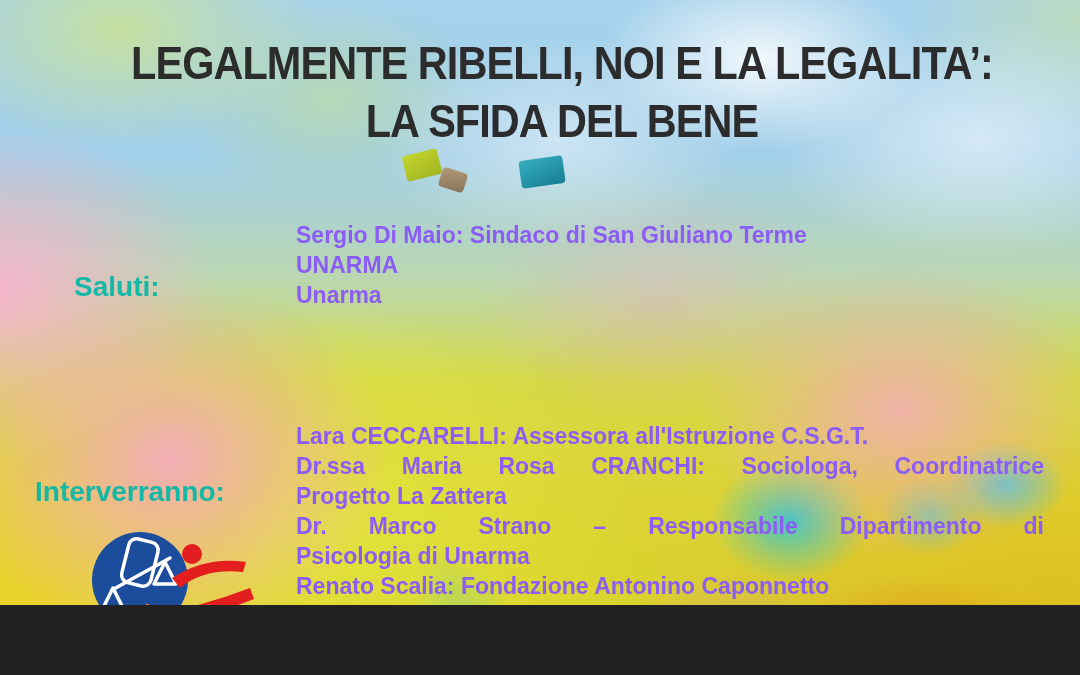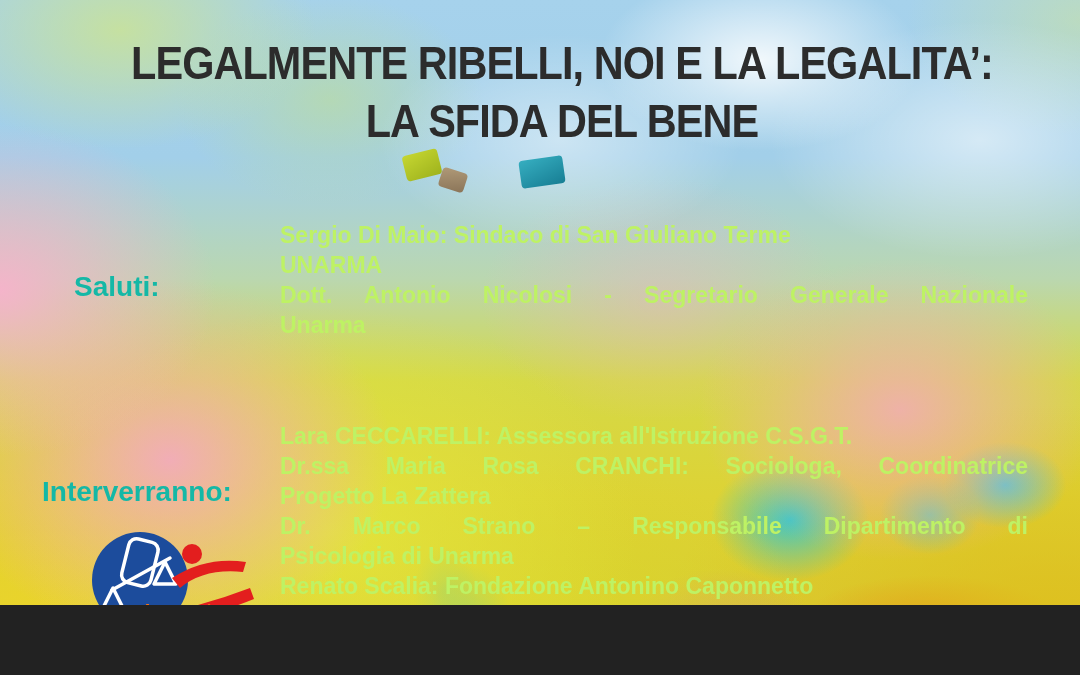--- a/index.html
+++ b/index.html
@@ -51,24 +51,24 @@
     position:absolute;left:60px;top:34px;width:1000px;
     text-align:center;color:#2c2c2c;font-weight:800;
     font-size:46px;line-height:58px;letter-spacing:-1px;
     transform:scaleX(.9);transform-origin:52% 0;
     white-space:nowrap;
   }
   .side-label{
     position:absolute;color:#14b8a6;font-weight:700;font-size:28px;
   }
   .label-saluti{left:74px;top:271px;}
-  .label-interverranno{left:42px;top:476px;}
+  .label-interverranno{left:35px;top:476px;}
   .speakers{
-    position:absolute;left:280px;width:748px;
-    color:#bef264;font-weight:700;font-size:23px;line-height:30px;
+    position:absolute;left:296px;width:748px;
+    color:#8b5cf6;font-weight:700;font-size:23px;line-height:30px;
   }
   .speakers-1{top:220px;}
   .speakers-2{top:421px;}
   .line{text-align:left;}
   .line.stretch{text-align:justify;text-align-last:justify;}
 
   
   .logo{position:absolute;left:0;top:520px;width:280px;height:155px;}
   .logo-mark{position:absolute;left:88px;top:8px;}
   .logo-badge{
@@ -101,21 +101,20 @@
   <div class="title">
     <div>LEGALMENTE RIBELLI, NOI E LA LEGALITA’:</div>
     <div>LA SFIDA DEL BENE</div>
   </div>
 
   <div class="side-label label-saluti">Saluti:</div>
 
   <div class="speakers speakers-1">
     <div class="line">Sergio Di Maio: Sindaco di San Giuliano Terme</div>
     <div class="line">UNARMA</div>
-    <div class="line stretch">Dott. Antonio Nicolosi - Segretario Generale Nazionale</div>
     <div class="line">Unarma</div>
   </div>
 
   <div class="side-label label-interverranno">Interverranno:</div>
 
   <div class="speakers speakers-2">
     <div class="line">Lara CECCARELLI: Assessora all'Istruzione C.S.G.T.</div>
     <div class="line stretch">Dr.ssa Maria Rosa CRANCHI: Sociologa, Coordinatrice</div>
     <div class="line">Progetto La Zattera</div>
     <div class="line stretch">Dr. Marco Strano – Responsabile Dipartimento di</div>

